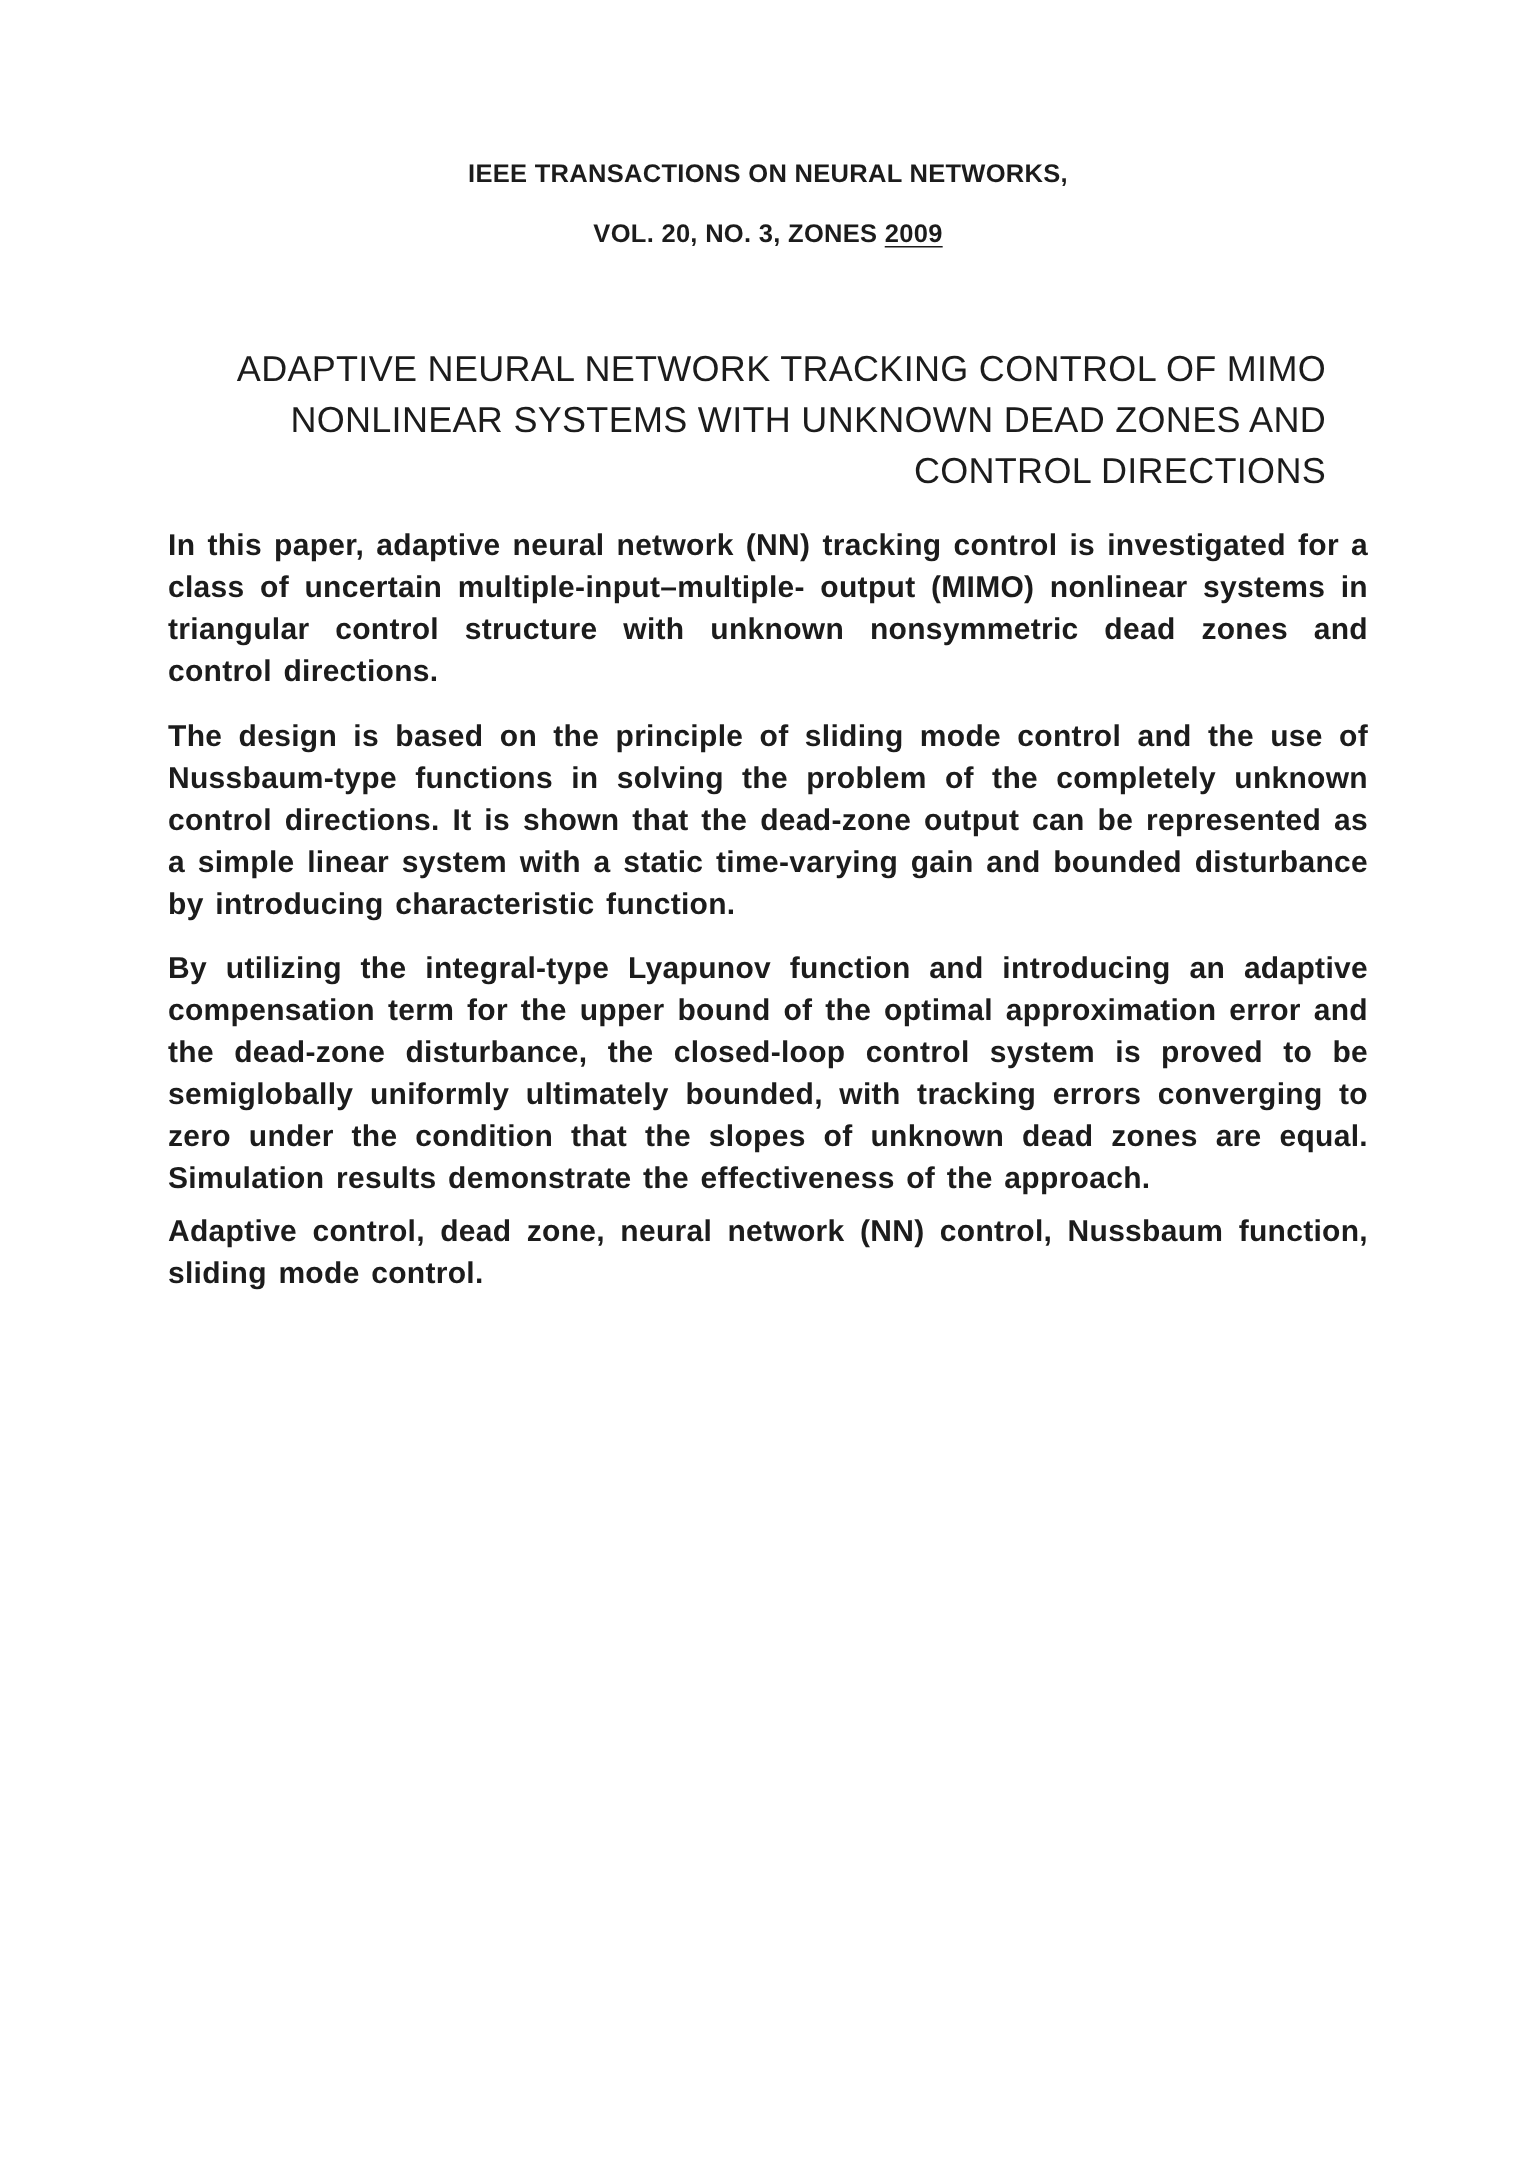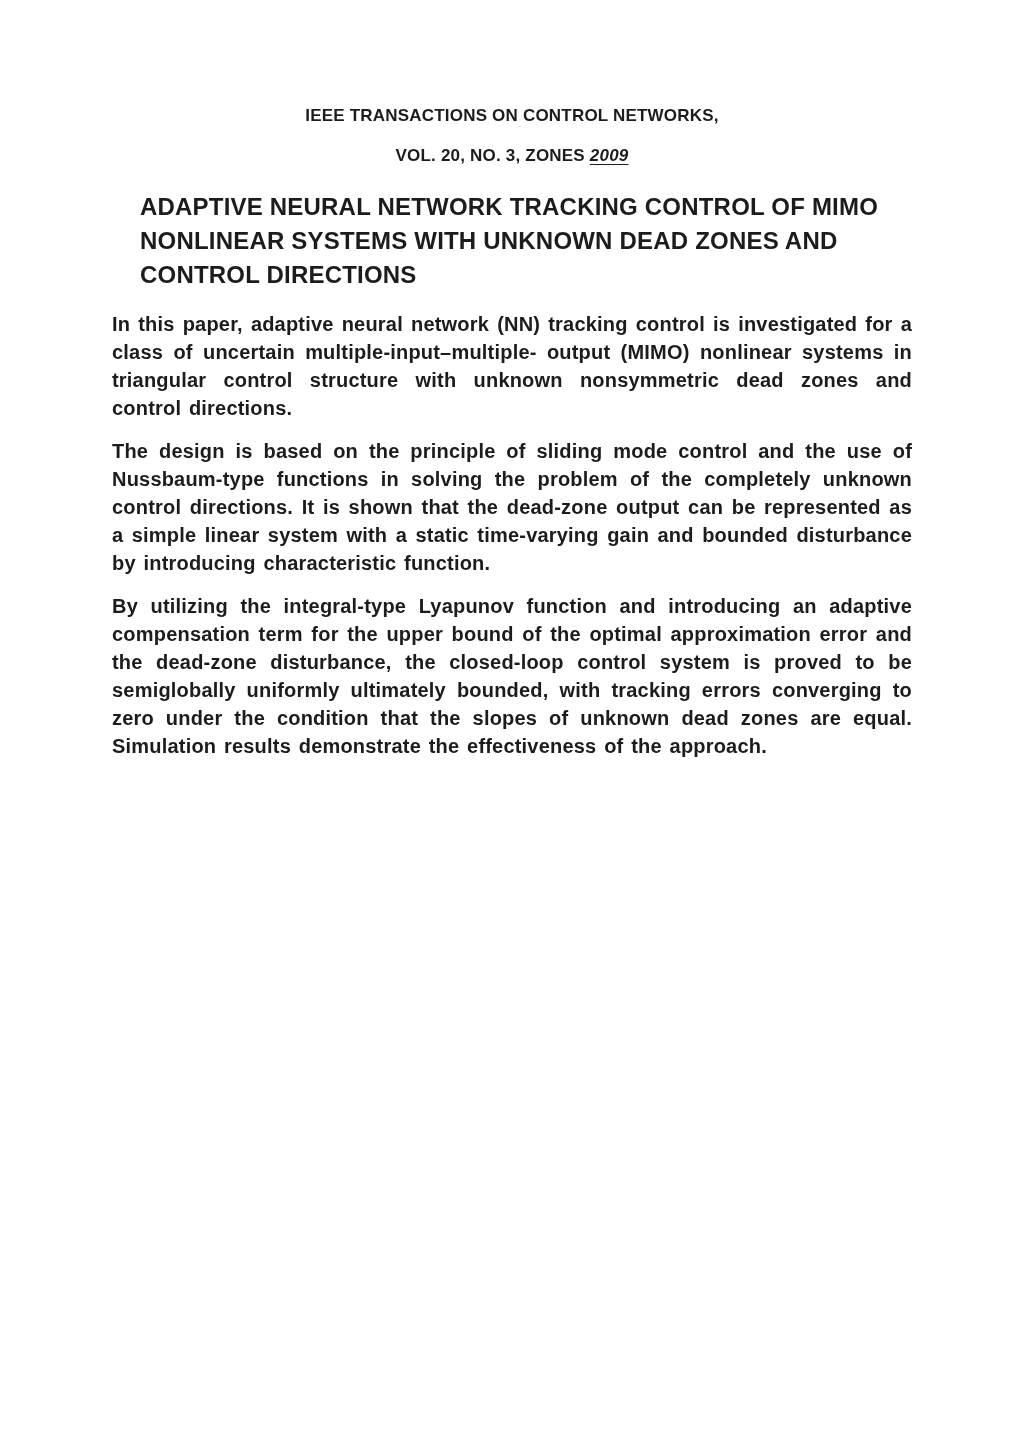--- a/index.html
+++ b/index.html
@@ -20,29 +20,28 @@
     text-align: center;
     font-size: 17px;
     letter-spacing: 0.2px;
   }
   .journal-line {
     margin-bottom: 20px;
   }
   .underline {
     text-decoration: underline;
     text-underline-offset: 3px;
-    font-style: italic;
   }
   .title {
-    margin-top: 24px;
+    margin-top: 64px;
     padding: 0 28px;
-    text-align: left;
+    text-align: right;
     font-size: 24px;
     line-height: 34px;
-    font-weight: bold;
+    font-weight: normal;
     letter-spacing: 0.2px;
   }
   .para {
     margin-top: 15px;
     font-size: 20px;
     line-height: 28px;
     text-align: justify;
     word-spacing: 2px;
     letter-spacing: 0.2px;
   }
@@ -58,29 +57,30 @@
   .keywords {
     margin-top: 7px;
   }
 </style>
 </head>
 <body>
 
 <div class="page">
 
   <div class="journal-header">
-    <div class="journal-line">IEEE TRANSACTIONS ON CONTROL NETWORKS,</div>
+    <div class="journal-line">IEEE TRANSACTIONS ON NEURAL NETWORKS,</div>
     <div class="volume-line">
       <span>VOL. 20, NO. 3, ZONES </span><span class="underline">2009</span>
     </div>
   </div>
 
   <h1 class="title">ADAPTIVE NEURAL NETWORK TRACKING CONTROL OF MIMO NONLINEAR SYSTEMS WITH UNKNOWN DEAD ZONES AND CONTROL DIRECTIONS</h1>
 
   <p class="para first">In this paper, adaptive neural network (NN) tracking control is investigated for a class of uncertain multiple-input–multiple- output (MIMO) nonlinear systems in triangular control structure with unknown nonsymmetric dead zones and control directions.</p>
 
   <p class="para">The design is based on the principle of sliding mode control and the use of Nussbaum-type functions in solving the problem of the completely unknown control directions. It is shown that the dead-zone output can be represented as a simple linear system with a static time-varying gain and bounded disturbance by introducing characteristic function.</p>
 
   <p class="para">By utilizing the integral-type Lyapunov function and introducing an adaptive compensation term for the upper bound of the optimal approximation error and the dead-zone disturbance, the closed-loop control system is proved to be semiglobally uniformly ultimately bounded, with tracking errors converging to zero under the condition that the slopes of unknown dead zones are equal. Simulation results demonstrate the effectiveness of the approach.</p>
 
 
+  <p class="para keywords">Adaptive control, dead zone, neural network (NN) control, Nussbaum function, sliding mode control.</p>
 
 </div>
 
 </body></html>

